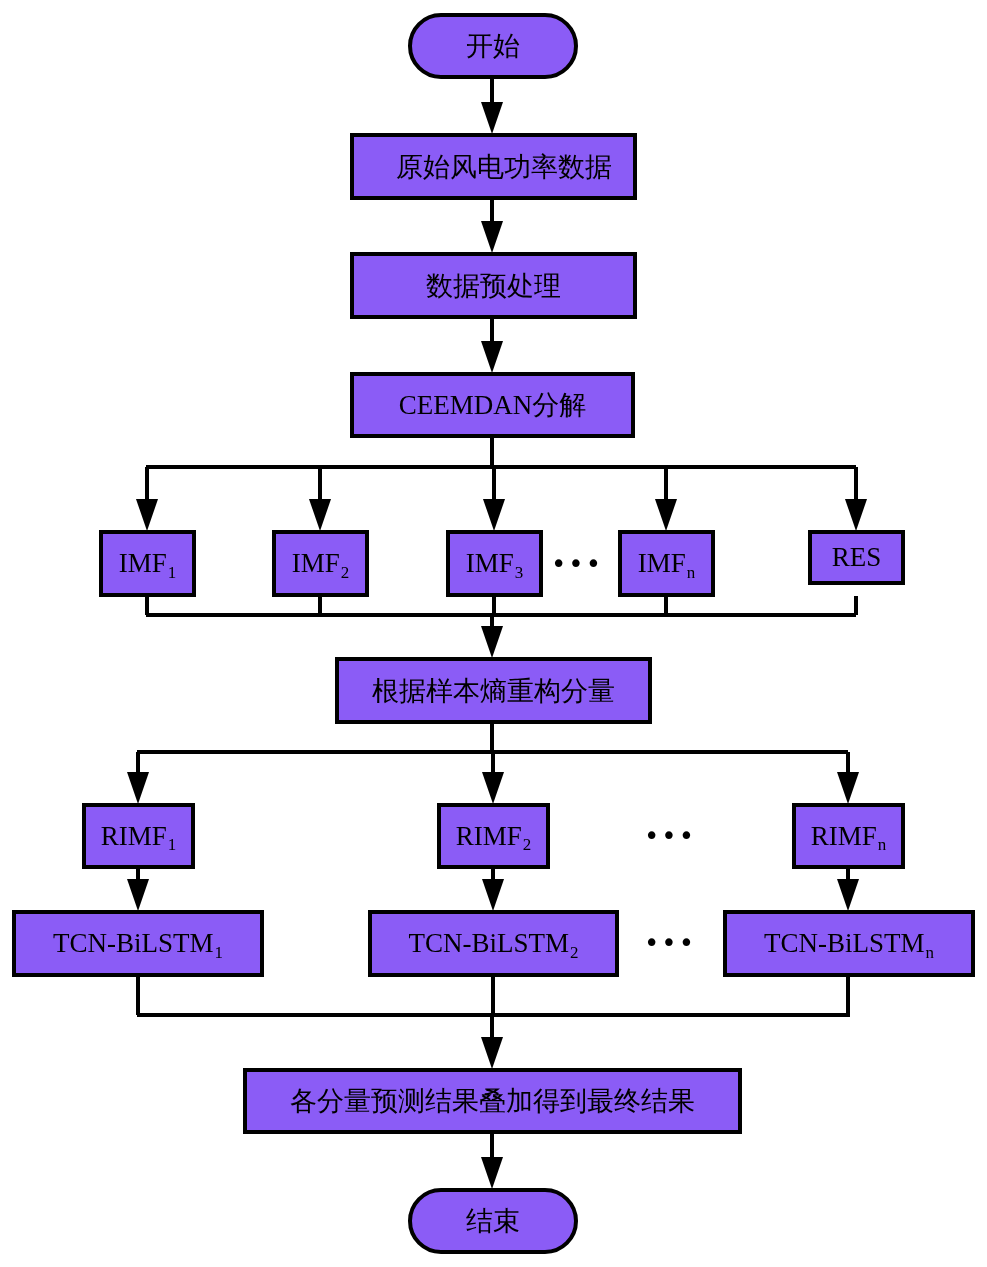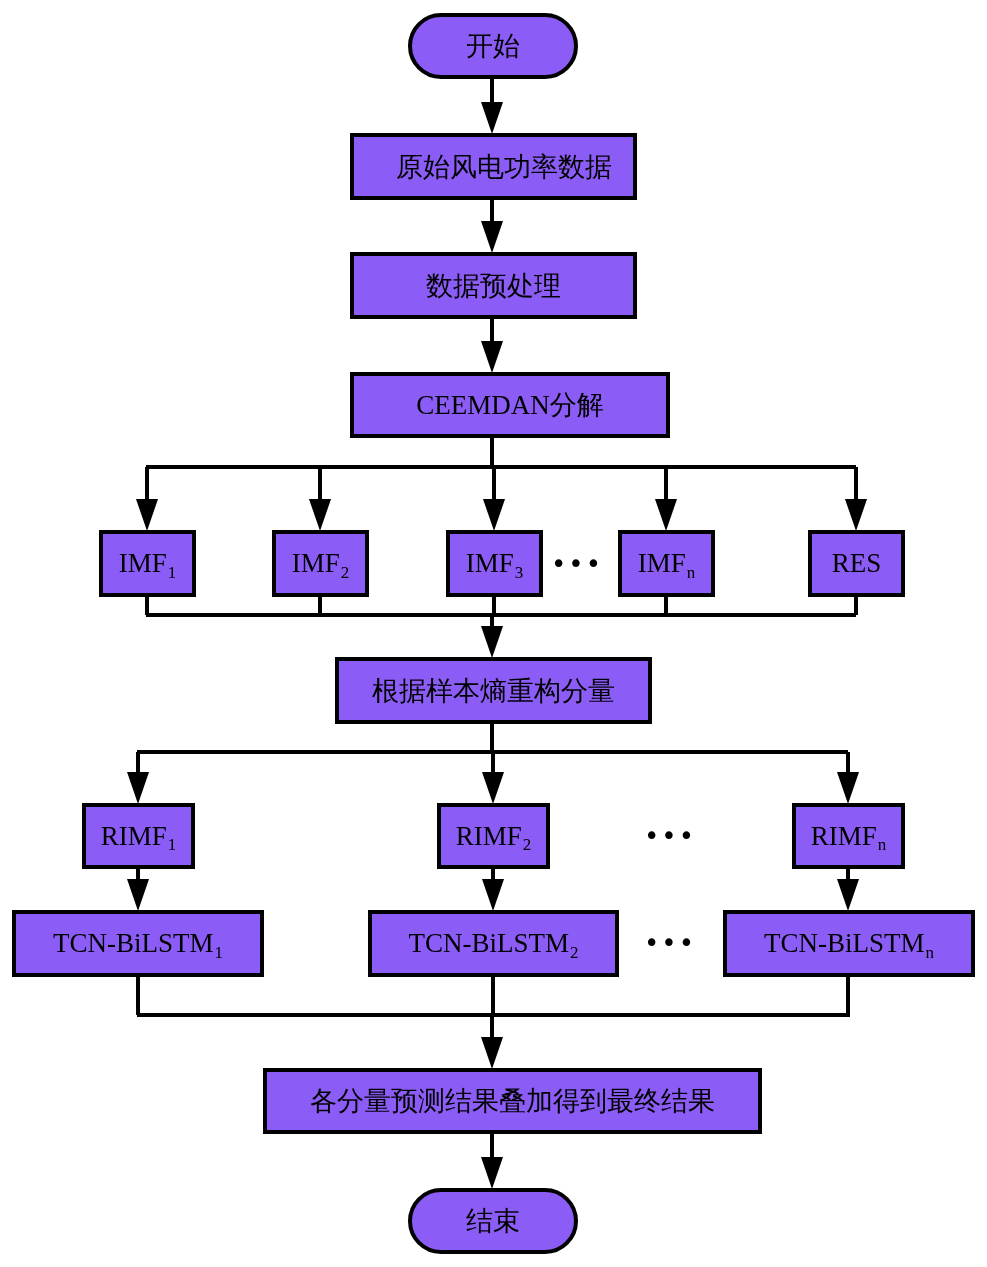--- a/index.html
+++ b/index.html
@@ -83,42 +83,42 @@
 <div class="node terminal" style="left:408px;top:13px;width:170px;height:66px;">
   <span>开始</span>
 </div>
 
 <div class="node" style="left:350px;top:133px;width:287px;height:67px;padding-left:21px;">
   <span>原始风电功率数据</span>
 </div>
 <div class="node" style="left:350px;top:252px;width:287px;height:67px;">
   <span>数据预处理</span>
 </div>
-<div class="node" style="left:350px;top:372px;width:320px;height:66px;">
+<div class="node" style="left:350px;top:372px;width:285px;height:66px;">
   <span>CEEMDAN分解</span>
 </div>
 
 <div class="node" style="left:99px;top:530px;width:97px;height:67px;">
   <span>IMF</span>
     <span class="sub">1</span>
 </div>
 <div class="node" style="left:272px;top:530px;width:97px;height:67px;">
   <span>IMF</span>
     <span class="sub">2</span>
 </div>
 <div class="node" style="left:446px;top:530px;width:97px;height:67px;">
   <span>IMF</span>
     <span class="sub">3</span>
 </div>
 <div class="dots" style="left:551px;top:551px;">•••</div>
 <div class="node" style="left:618px;top:530px;width:97px;height:67px;">
   <span>IMF</span>
     <span class="sub">n</span>
 </div>
-<div class="node" style="left:808px;top:530px;width:97px;height:67px;">
+<div class="node" style="left:808px;top:530px;width:97px;height:55px;">
   <span>RES</span>
 </div>
 
 <div class="node" style="left:335px;top:657px;width:317px;height:67px;justify-content:center;">
   <span>根据样本熵重构分量</span>
 </div>
 
 <div class="node" style="left:82px;top:803px;width:113px;height:66px;">
   <span>RIMF</span>
     <span class="sub">1</span>
@@ -140,19 +140,19 @@
 <div class="node" style="left:368px;top:910px;width:251px;height:67px;">
   <span>TCN-BiLSTM</span>
     <span class="sub">2</span>
 </div>
 <div class="dots" style="left:644px;top:930px;">•••</div>
 <div class="node" style="left:723px;top:910px;width:252px;height:67px;">
   <span>TCN-BiLSTM</span>
     <span class="sub">n</span>
 </div>
 
-<div class="node" style="left:243px;top:1068px;width:499px;height:66px;margin-left:20px;">
+<div class="node" style="left:243px;top:1068px;width:499px;height:66px;">
   <span>各分量预测结果叠加得到最终结果</span>
 </div>
 
 <div class="node terminal" style="left:408px;top:1188px;width:170px;height:66px;">
   <span>结束</span>
 </div>
 
 </body></html>

